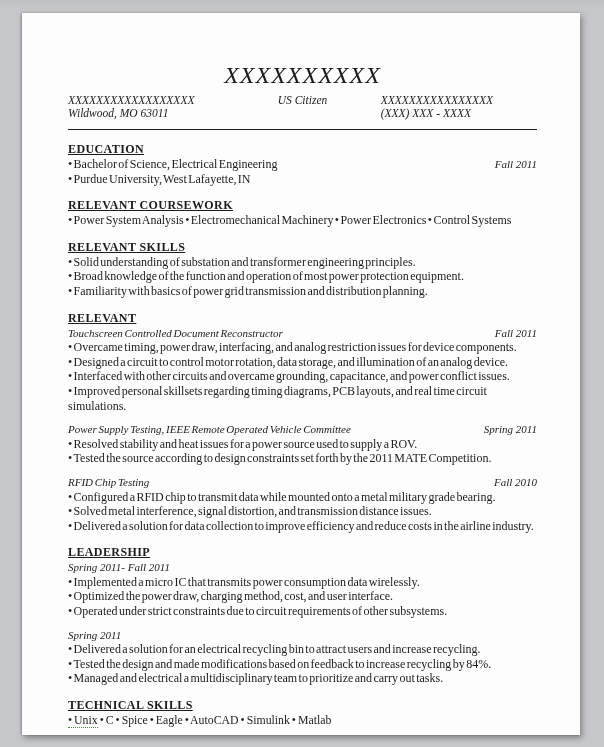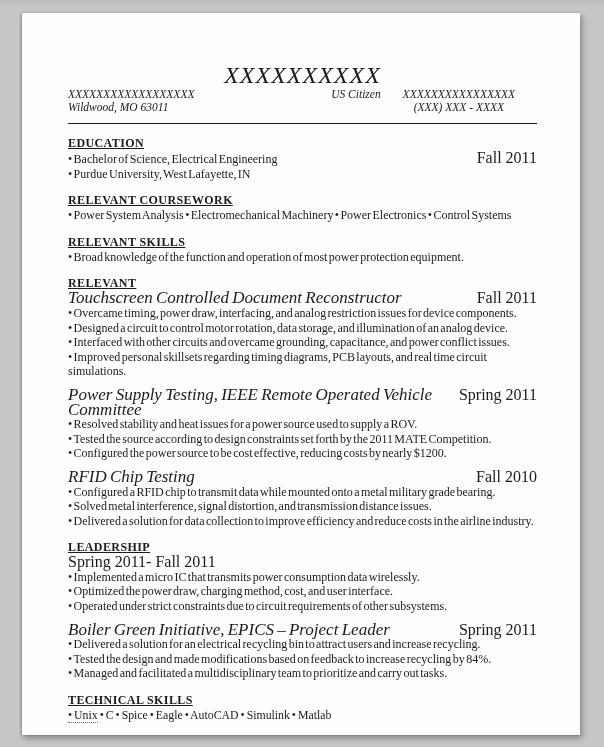--- a/index.html
+++ b/index.html
@@ -33,27 +33,28 @@
   .name {
     text-align: center;
     font-style: italic;
     font-size: 24px;
     letter-spacing: 1px;
     line-height: 26px;
     font-weight: 500;
   }
   .contact-row {
     display: flex;
+    margin-top: 6px;
     font-style: italic;
     font-size: 11.5px;
     line-height: 13px;
   }
   .contact-col { flex: 1; }
-  .contact-col.center { text-align: right; }
-  .contact-col.right { text-align: center; }
+  .contact-col.center { text-align: center; }
+  .contact-col.right { text-align: left; }
   .rule {
     border: none;
     border-top: 1.6px solid #1b1b1b;
     margin: 9px 0 0 0;
   }
   .section { margin-top: 12px; }
   .heading {
     font-weight: bold;
     text-decoration: underline;
     font-size: 12px;
@@ -65,27 +66,28 @@
     justify-content: space-between;
     align-items: baseline;
   }
   .bullet {
     font-size: 12px;
     line-height: 14.6px;
     word-spacing: -1.6px;
   }
   .bullet::before { content: "\2022\00a0"; }
   .date {
-    font-size: 16px;
+    font-style: italic;
+    font-size: 11px;
     line-height: 14.6px;
     white-space: nowrap;
   }
   .subtitle {
     font-style: italic;
-    font-size: 17px;
+    font-size: 11px;
     line-height: 14.6px;
     word-spacing: -1px;
   }
   .subsection + .subsection { margin-top: 9px; }
   .skill-line {
     font-size: 11.8px;
     line-height: 14.6px;
     word-spacing: -1px;
   }
   .spell-underline {
@@ -127,21 +129,23 @@
       <div class="bullet">Purdue University, West Lafayette, IN</div>
     </div>
 
     <div class="section">
       <div class="heading">RELEVANT COURSEWORK</div>
       <div class="bullet">Power System Analysis • Electromechanical Machinery • Power Electronics • Control Systems</div>
     </div>
 
     <div class="section">
       <div class="heading">RELEVANT SKILLS</div>
+      <div class="bullet">Solid understanding of substation and transformer engineering principles.</div>
       <div class="bullet">Broad knowledge of the function and operation of most power protection equipment.</div>
+      <div class="bullet">Familiarity with basics of power grid transmission and distribution planning.</div>
     </div>
 
     <div class="section">
       <div class="heading">RELEVANT</div>
 
       <div class="subsection">
         <div class="row">
           <div class="subtitle">Touchscreen Controlled Document Reconstructor</div>
           <div class="date">Fall 2011</div>
         </div>
@@ -151,21 +155,20 @@
         <div class="bullet">Improved personal skillsets regarding timing diagrams, PCB layouts, and real time circuit simulations.</div>
       </div>
 
       <div class="subsection">
         <div class="row">
           <div class="subtitle">Power Supply Testing, IEEE Remote Operated Vehicle Committee</div>
           <div class="date">Spring 2011</div>
         </div>
         <div class="bullet">Resolved stability and heat issues for a power source used to supply a ROV.</div>
         <div class="bullet">Tested the source according to design constraints set forth by the 2011 MATE Competition.</div>
-        <div class="bullet">Configured the power source to be cost effective, reducing costs by nearly $1200.</div>
       </div>
 
       <div class="subsection">
         <div class="row">
           <div class="subtitle">RFID Chip Testing</div>
           <div class="date">Fall 2010</div>
         </div>
         <div class="bullet">Configured a RFID chip to transmit data while mounted onto a metal military grade bearing.</div>
         <div class="bullet">Solved metal interference, signal distortion, and transmission distance issues.</div>
         <div class="bullet">Delivered a solution for data collection to improve efficiency and reduce costs in the airline industry.</div>
@@ -179,26 +182,25 @@
         <div class="row">
           <div class="date">Spring 2011- Fall 2011</div>
         </div>
         <div class="bullet">Implemented a micro IC that transmits power consumption data wirelessly.</div>
         <div class="bullet">Optimized the power draw, charging method, cost, and user interface.</div>
         <div class="bullet">Operated under strict constraints due to circuit requirements of other subsystems.</div>
       </div>
 
       <div class="subsection">
         <div class="row">
-          <div class="subtitle">Boiler Green Initiative, EPICS – Project Leader</div>
           <div class="date">Spring 2011</div>
         </div>
         <div class="bullet">Delivered a solution for an electrical recycling bin to attract users and increase recycling.</div>
         <div class="bullet">Tested the design and made modifications based on feedback to increase recycling by 84%.</div>
-        <div class="bullet">Managed and facilitated a multidisciplinary team to prioritize and carry out tasks.</div>
+        <div class="bullet">Managed and electrical a multidisciplinary team to prioritize and carry out tasks.</div>
       </div>
     </div>
 
     <div class="section">
       <div class="heading">TECHNICAL SKILLS</div>
       <div class="skill-line"><span class="spell-underline">Unix</span><span> • C • Spice • Eagle • AutoCAD • Simulink • Matlab</span></div>
     </div>
 
   </div>
 </div>

